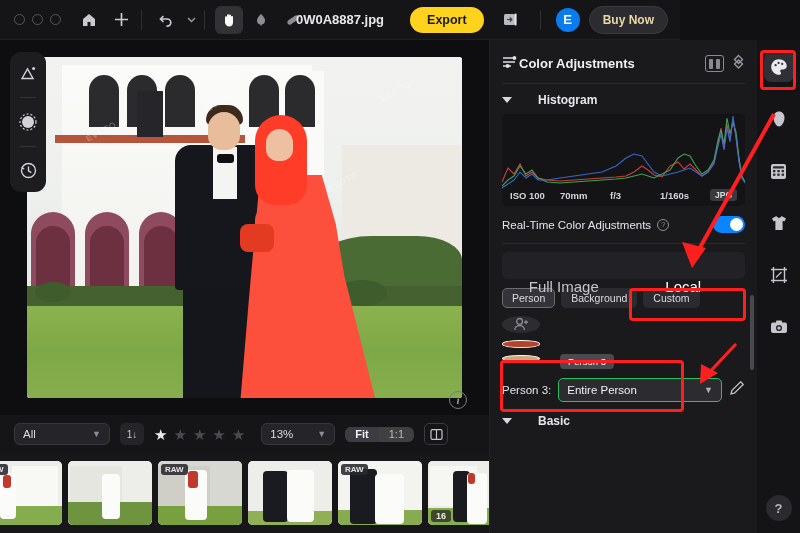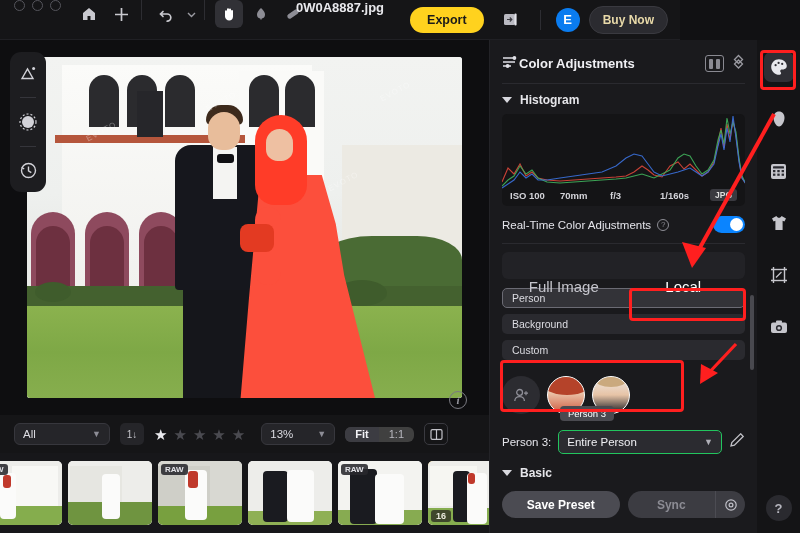--- a/index.html
+++ b/index.html
@@ -7,21 +7,21 @@
     width: 800px; height: 533px;
     background: #0d0d0f;
     font-family: "Liberation Sans", sans-serif;
     overflow: hidden;
   }
   .app { position: relative; width: 800px; height: 533px; background: #111113; }
 
   
   .topbar {
     position: absolute; left: 0; top: 0; width: 680px; height: 40px;
-    background: #151517; display: flex; 
+    background: #151517; display: flex; align-items: center;
     border-bottom: 1px solid #202024;
   }
   .traffic { display: flex; gap: 7px; margin-left: 14px; }
   .traffic span {
     width: 11px; height: 11px; border-radius: 50%;
     border: 1.4px solid #55555c; display: block;
   }
   .tb-icon {
     width: 28px; height: 28px; display: flex; align-items: center; justify-content: center;
     border-radius: 6px; color: #c9c9cf; margin-left: 4px;
@@ -180,21 +180,21 @@
   }
   .rp-head { display: flex; align-items: center; padding: 14px 12px 10px 12px; gap: 1px; }
   .rp-title { color: #f0f0f4; font-size: 13px; font-weight: 700; }
   .rp-head-right { margin-left: auto; display: flex; align-items: center; gap: 8px; }
   .hdr-ico { width: 19px; height: 17px; border: 1.3px solid #8a8a92; border-radius: 3px; position: relative; }
   .hdr-ico::after { content:""; position:absolute; left:3px; top:2.5px; width:4px; bottom:2.5px; background:#8a8a92; border-radius:1px; }
   .hdr-ico::before { content:""; position:absolute; right:3px; top:2.5px; width:4px; bottom:2.5px; background:#8a8a92; border-radius:1px; }
   .rp-divider { height: 1px; background: #2a2a2f; margin: 0 12px; }
 
   .sect-head {
-    display: flex; align-items: center; gap: 8px; padding: 9px 12px 7px 12px;
+    display: flex; align-items: center; gap: 26px; padding: 9px 12px 7px 12px;
     color: #e6e6ea; font-size: 12px; font-weight: 700;
   }
   .caret { width: 0; height: 0; border-left: 5px solid transparent; border-right: 5px solid transparent; border-top: 6px solid #d8d8de; }
 
   .histo-wrap {
     margin: 0 12px; height: 92px; background: #141416; border-radius: 5px;
     position: relative; overflow: hidden;
   }
   .histo-meta {
     position: absolute; left: 0; right: 0; bottom: 0; height: 22px;
@@ -224,30 +224,31 @@
   .seg {
     margin: 2px 12px 0 12px; height: 27px; background: #222226; border-radius: 6px;
     display: flex; padding: 2px; position: relative;
   }
   .seg div {
     flex: 1; display: flex; align-items: center; justify-content: center;
     font-size: 15px; color: #c4c4cb; border-radius: 5px; margin-top: 32px;
   }
   .seg div.on { background: #4a4a51; color: #fff; }
 
-  .pills { display: flex; gap: 6px; padding: 9px 12px 6px 12px; flex-direction: column; }
+  .pills { display: flex; gap: 6px; padding: 9px 12px 6px 12px; }
   .pill {
     font-size: 10.5px; color: #dcdce2; background: #2a2a2f;
     padding: 3px 9px; border-radius: 5px; border: 1px solid transparent;
   }
   .pill.on { background: #333338; border-color: #6b6b74; }
 
   .faces {
-    margin: 2px 12px 0 12px; display: flex; align-items: flex-end; gap: 7px;
+    margin: 2px 12px 0 12px; display: flex; align-items: flex-start; gap: 7px;
     height: 46px;
+    flex-direction: column;
   }
   .face-add {
     width: 38px; height: 38px; border-radius: 50%; background: #2c2c31;
     display: flex; align-items: center; justify-content: center; color: #8f8f98;
   }
   .face {
     width: 38px; height: 38px; border-radius: 50%; overflow: hidden; position: relative;
     border: 1.5px solid #fff; background: #ddd;
   }
   .face.f1 { background: linear-gradient(180deg,#f0dfd2 0%,#eac3a8 45%,#cf5b40 100%); }
@@ -609,32 +610,20 @@
             <path d="M11.6 1.8l2.6 2.6L5.4 13.2 2 14l.8-3.4z" fill="none" stroke="#c2c2c8" stroke-width="1.3"></path>
           </svg>
       </span>
     </div>
 
     <div class="sect-head" style="padding-top:6px">
       <span class="caret"></span>
       <span>Basic</span>
     </div>
 
-    <div class="btnrow">
-      <div class="bigbtn">Save Preset</div>
-      <div class="syncgrp">
-        <div class="s1">Sync</div>
-        <div class="s2">
-          <svg width="14" height="14" viewBox="0 0 14 14">
-              <circle cx="7" cy="7" r="5.2" fill="none" stroke="#c0c0c8" stroke-width="1.2"></circle>
-              <circle cx="7" cy="7" r="1.9" fill="none" stroke="#c0c0c8" stroke-width="1.2"></circle>
-            </svg>
-        </div>
-      </div>
-    </div>
 
     <div class="rp-scroll"></div>
   </div>
 
   <div class="rail">
     <div class="rail-ico on">
       <svg width="20" height="20" viewBox="0 0 20 20">
           <path d="M10 2.2c4.4 0 7.8 3.1 7.8 6.9 0 2.4-1.9 3.3-3.3 3.3h-1.6c-1 0-1.7.7-1.7 1.6 0 .5.2.8.5 1.2.3.4.4.7.4 1.1 0 .9-.7 1.5-1.8 1.5-4.4 0-8.1-3.5-8.1-7.8S5.6 2.2 10 2.2z" fill="#e9e9ee"></path>
           <circle cx="6.6" cy="8.2" r="1.1" fill="#2f2f35"></circle>
           <circle cx="9.6" cy="5.9" r="1.1" fill="#2f2f35"></circle>

